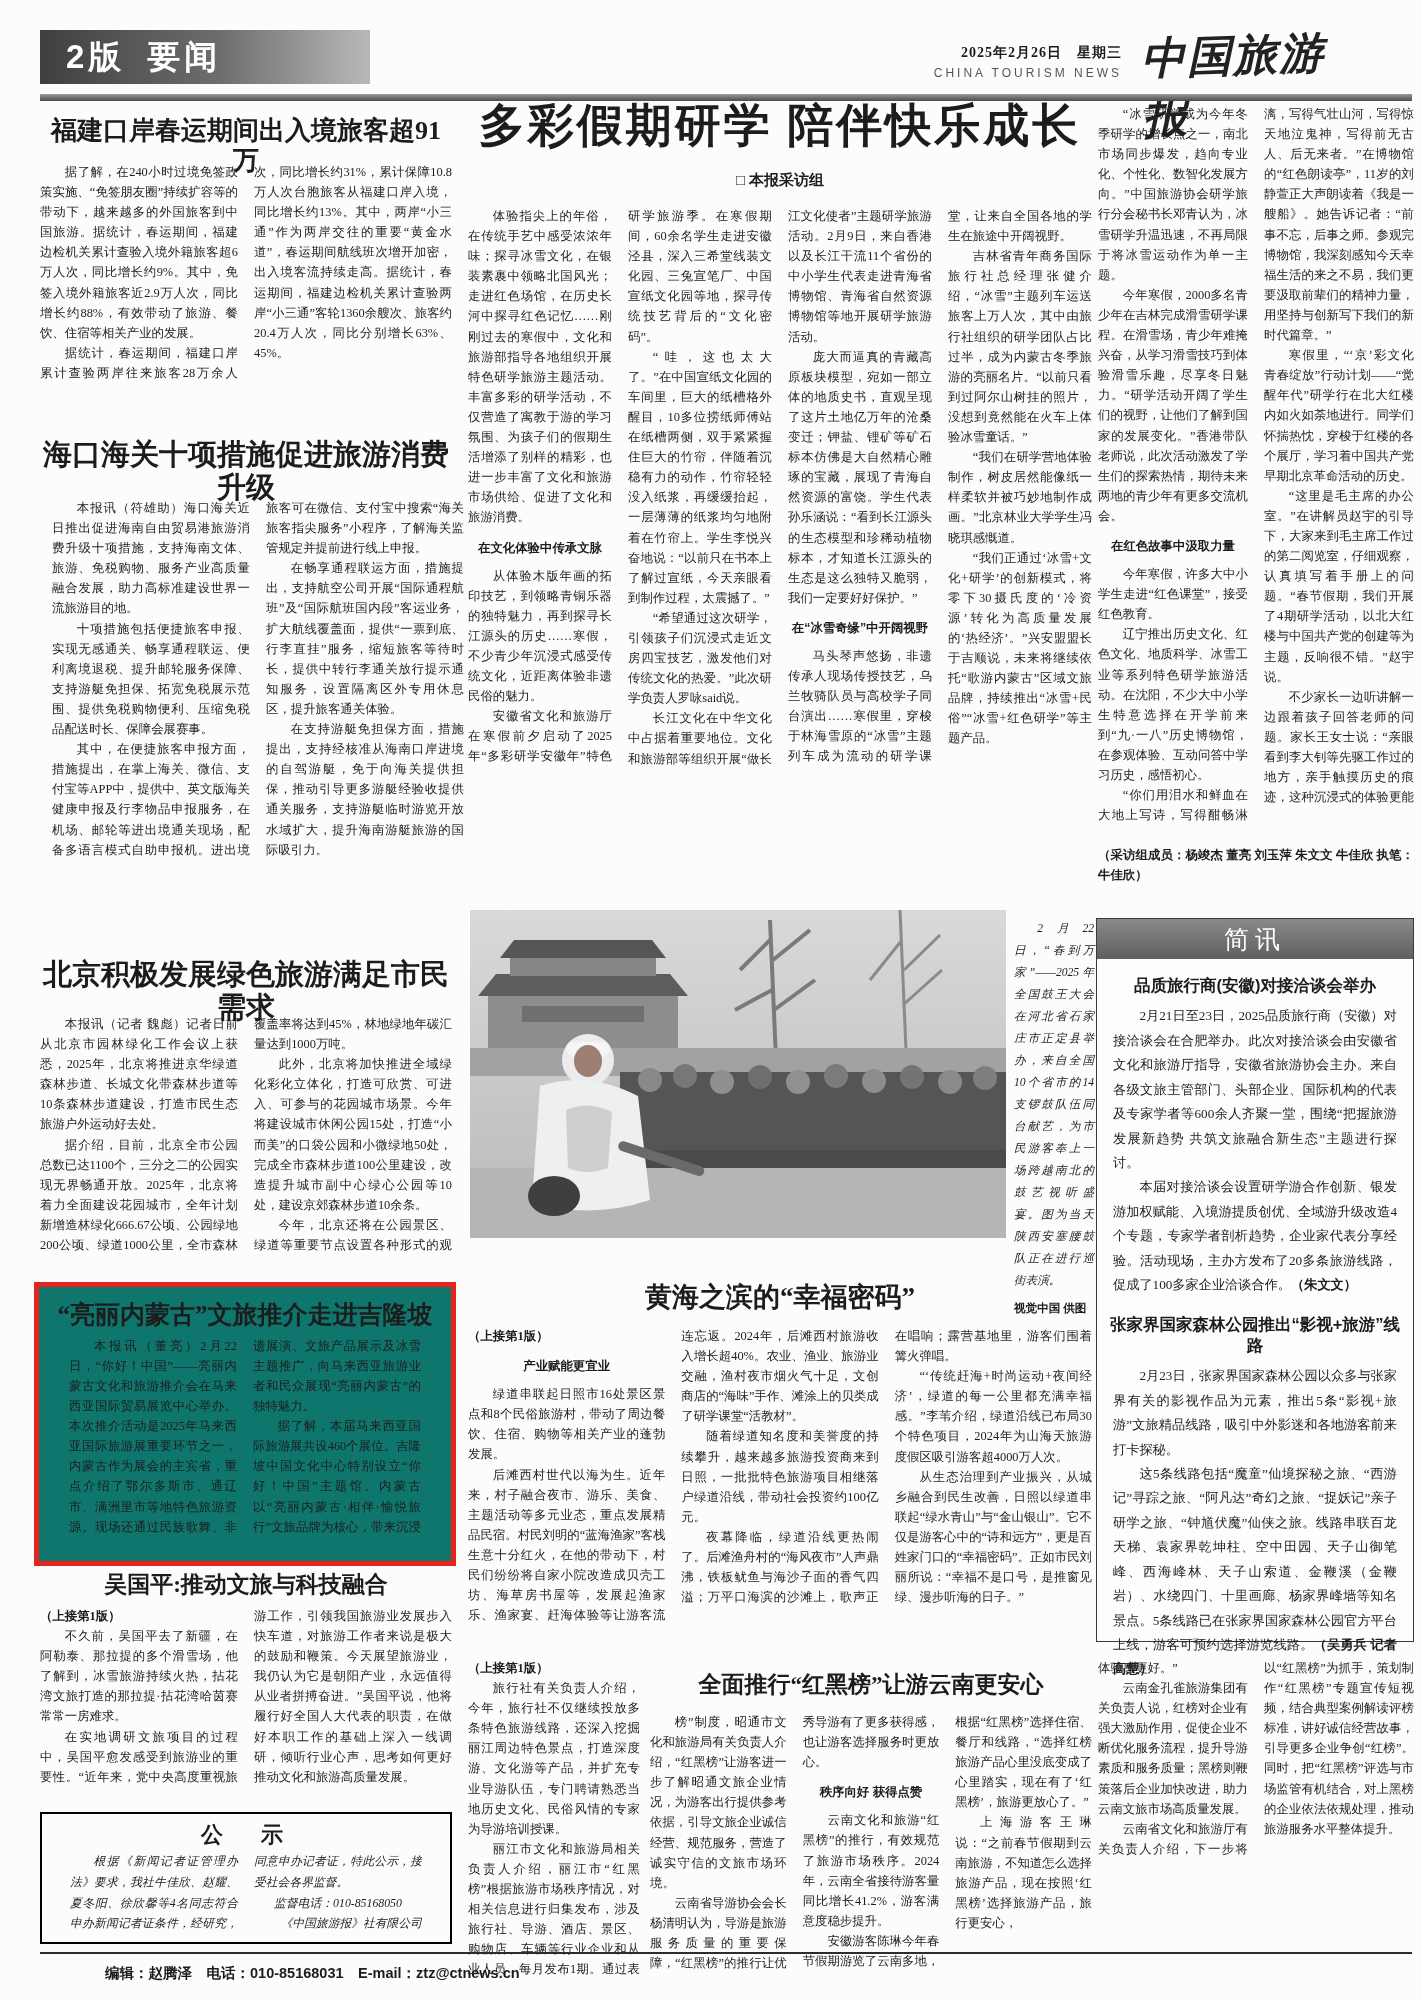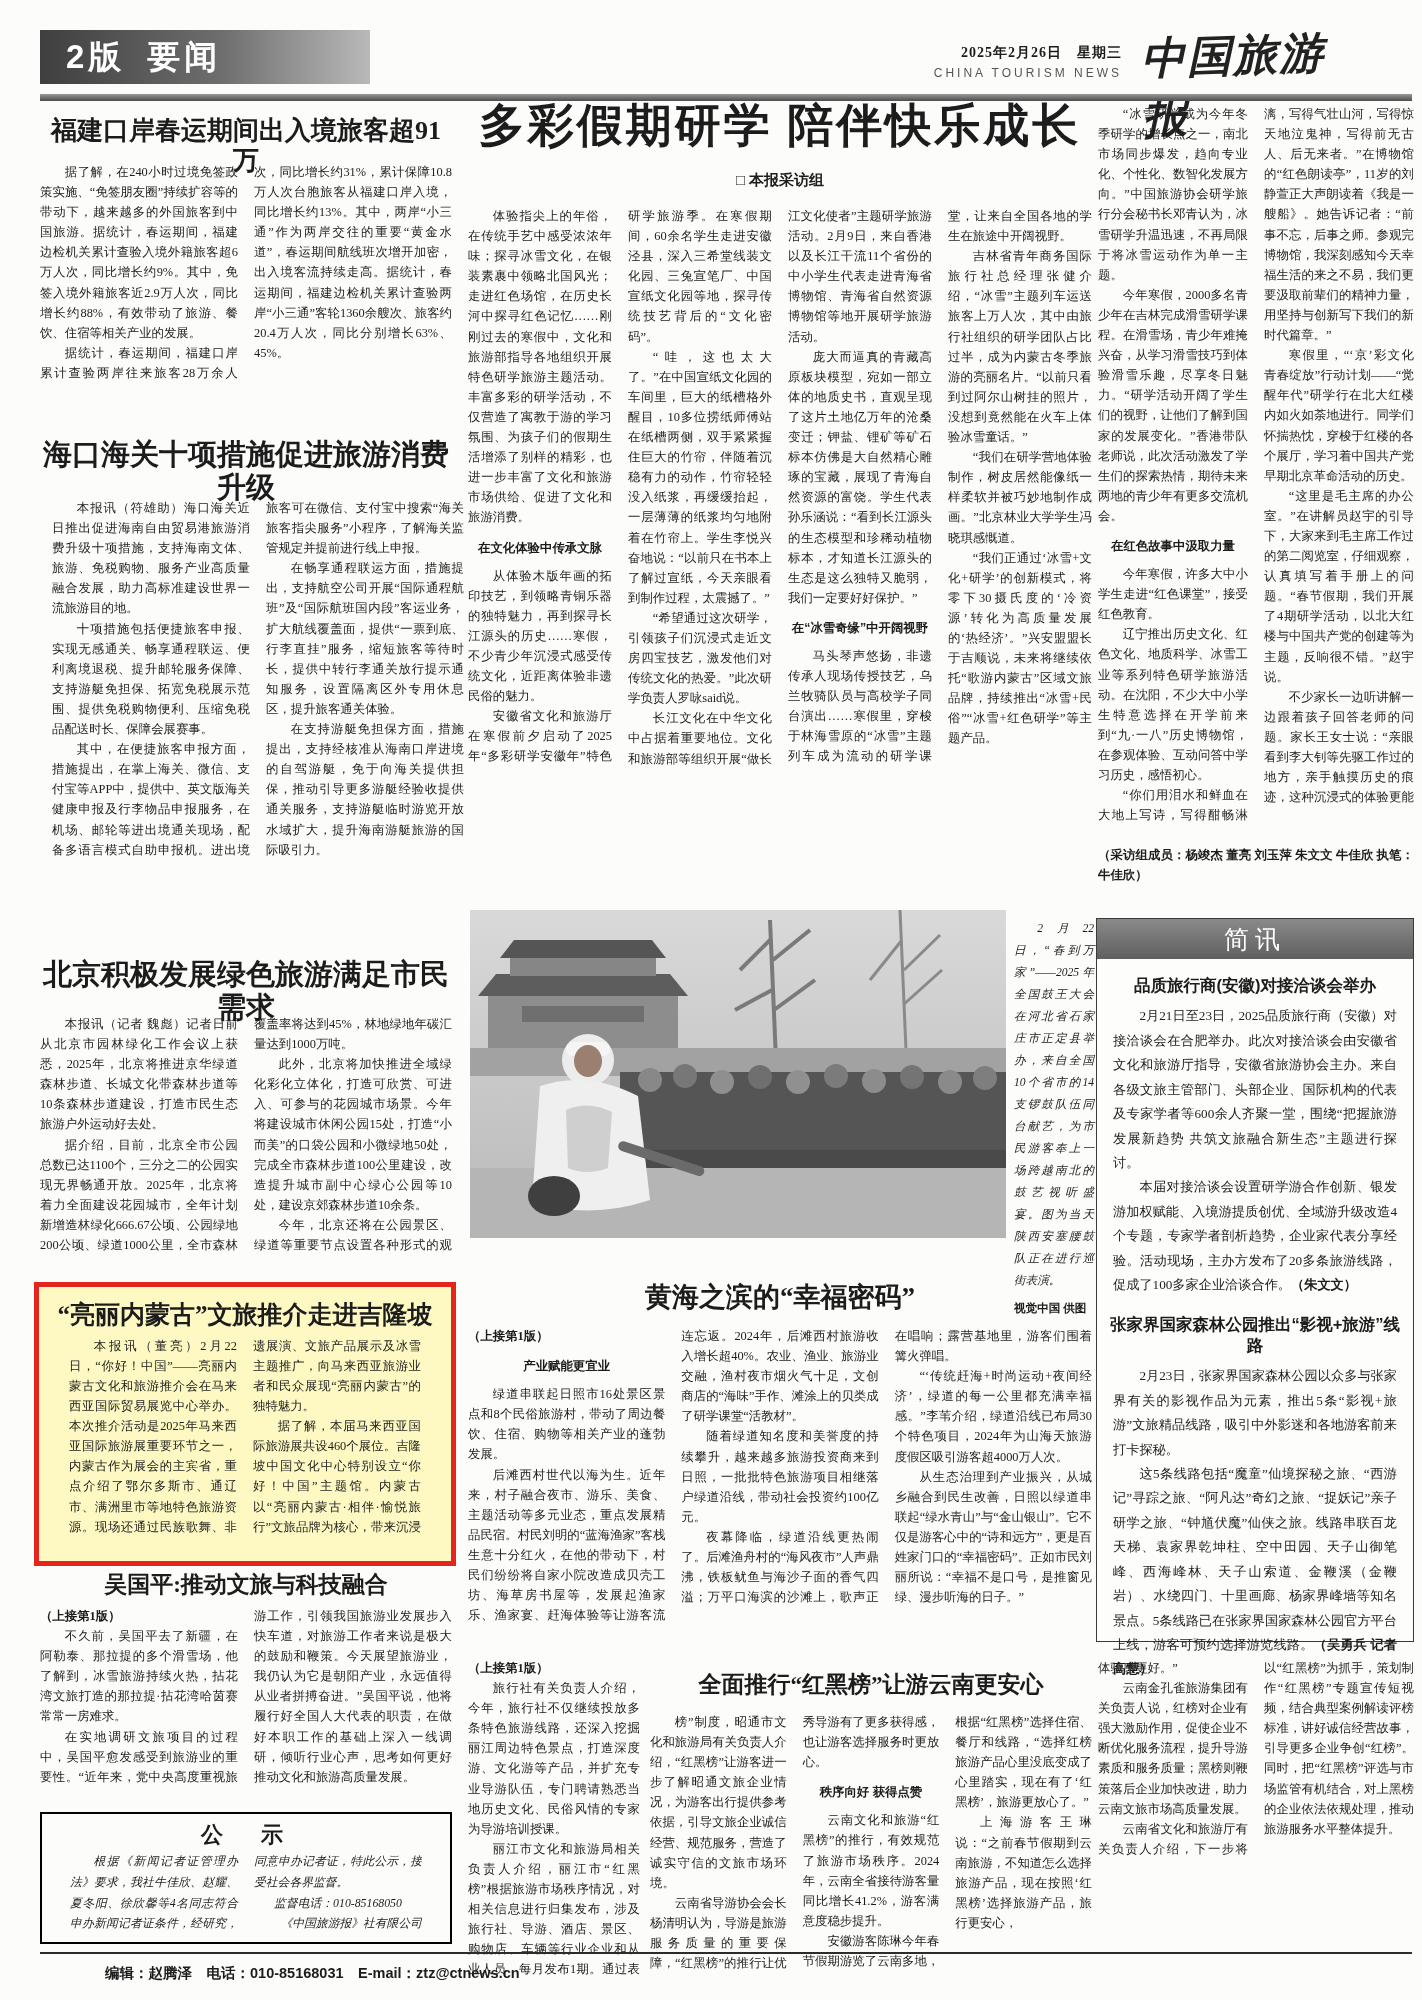--- a/index.html
+++ b/index.html
@@ -18,21 +18,21 @@
   
   .hl{font-weight:bold;text-align:center;line-height:1.15;}
   .body-cols{column-gap:16px;text-align:justify;overflow:hidden;}
   .body-cols p{margin:0;text-indent:2em;line-height:1.62;}
   .c2{column-count:2;} .c3{column-count:3;} .c4{column-count:4;}
   .sub{font-weight:bold;text-align:center;text-indent:0!important;margin:10px 0 8px!important;
        font-family:"Liberation Sans","DejaVu Sans",sans-serif;}
   .cont{font-weight:bold;text-indent:0!important;}
   .fz12{font-size:12.4px;}
   
-  #redbox{left:34px;top:1282px;width:422px;height:284px;border:5px solid #e4251d;box-sizing:border-box;background:#fef9c3;}
+  #redbox{left:34px;top:1282px;width:422px;height:284px;border:5px solid #e4251d;box-sizing:border-box;background:#0f766e;}
   
   #notice{left:40px;top:1812px;width:412px;height:132px;border:2px solid #000000;box-sizing:border-box;padding:8px 28px;}
   #notice .body-cols p{font-style:italic;line-height:1.75;}
   .al-c{text-align:center;text-indent:0!important;} .al-r{text-align:right;text-indent:0!important;}
   
   #briefs{left:1096px;top:918px;width:318px;height:724px;border:1.5px solid #3a3a3a;box-sizing:border-box;background:#fdfdfb;}
   #briefs-bar{height:40px;background:linear-gradient(180deg,#8a8a8a,#5f5f5f);color:#fff;display:flex;align-items:center;justify-content:center;
               font-size:25px;letter-spacing:6px;font-family:"Liberation Sans",sans-serif;}
   .brief-title{font-weight:bold;text-align:center;font-size:16.5px;margin:16px 10px 8px;line-height:1.3;
                font-family:"Liberation Sans","DejaVu Sans",sans-serif;}

